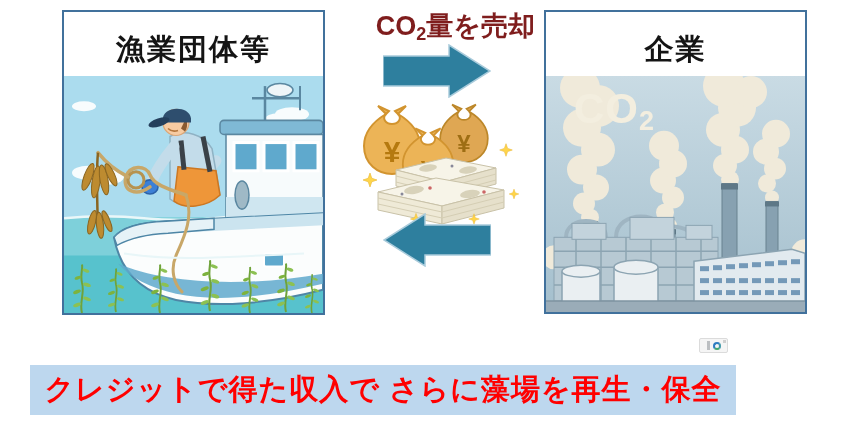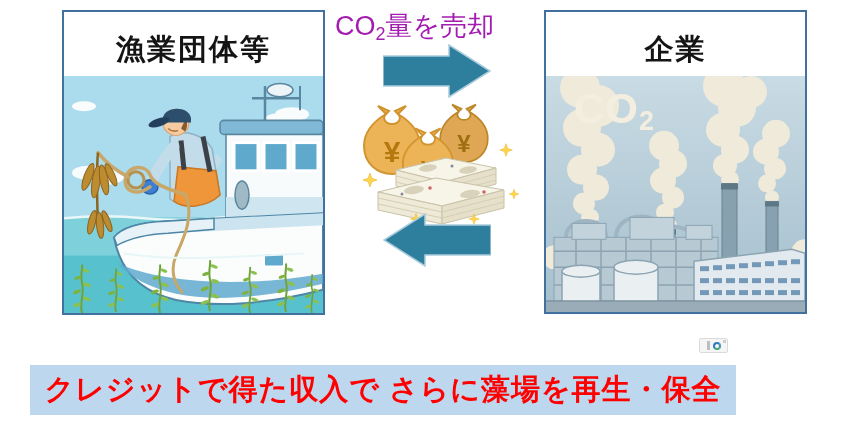--- a/index.html
+++ b/index.html
@@ -14,22 +14,22 @@
                font-size:29px;font-weight:bold;color:#141414;letter-spacing:2px;}
   .panel-art{position:absolute;left:0;right:0;top:64px;bottom:0;overflow:hidden;}
   .panel-art svg{display:block;width:100%;height:100%;}
 
   
   .factory-co2{position:absolute;left:28px;top:76px;width:160px;text-align:left;
                font-size:42px;font-weight:bold;color:#F3EEDF;line-height:1;letter-spacing:1px;}
   .factory-co2 .sub{font-size:27px;position:relative;top:7px;}
 
   
-  .co2-label{position:absolute;width:200px;text-align:left;font-weight:normal;
-             font-size:27px;color:#a21caf;white-space:nowrap;}
+  .co2-label{position:absolute;width:200px;text-align:right;font-weight:bold;
+             font-size:27px;color:#7f1d1d;white-space:nowrap;}
   .co2-label .sub{font-size:18px;position:relative;top:5px;}
   .label-sell{left:335px;top:8px;}
   .label-buy{left:338px;top:277px;}
   .arrow{position:absolute;width:108px;height:54px;}
   .arrow-right{left:383px;top:44px;}
   .arrow-left{left:383px;top:213px;}
   .money-art{position:absolute;left:356px;top:92px;width:168px;height:134px;}
   .money-art svg{display:block;width:100%;height:100%;}
 
   

